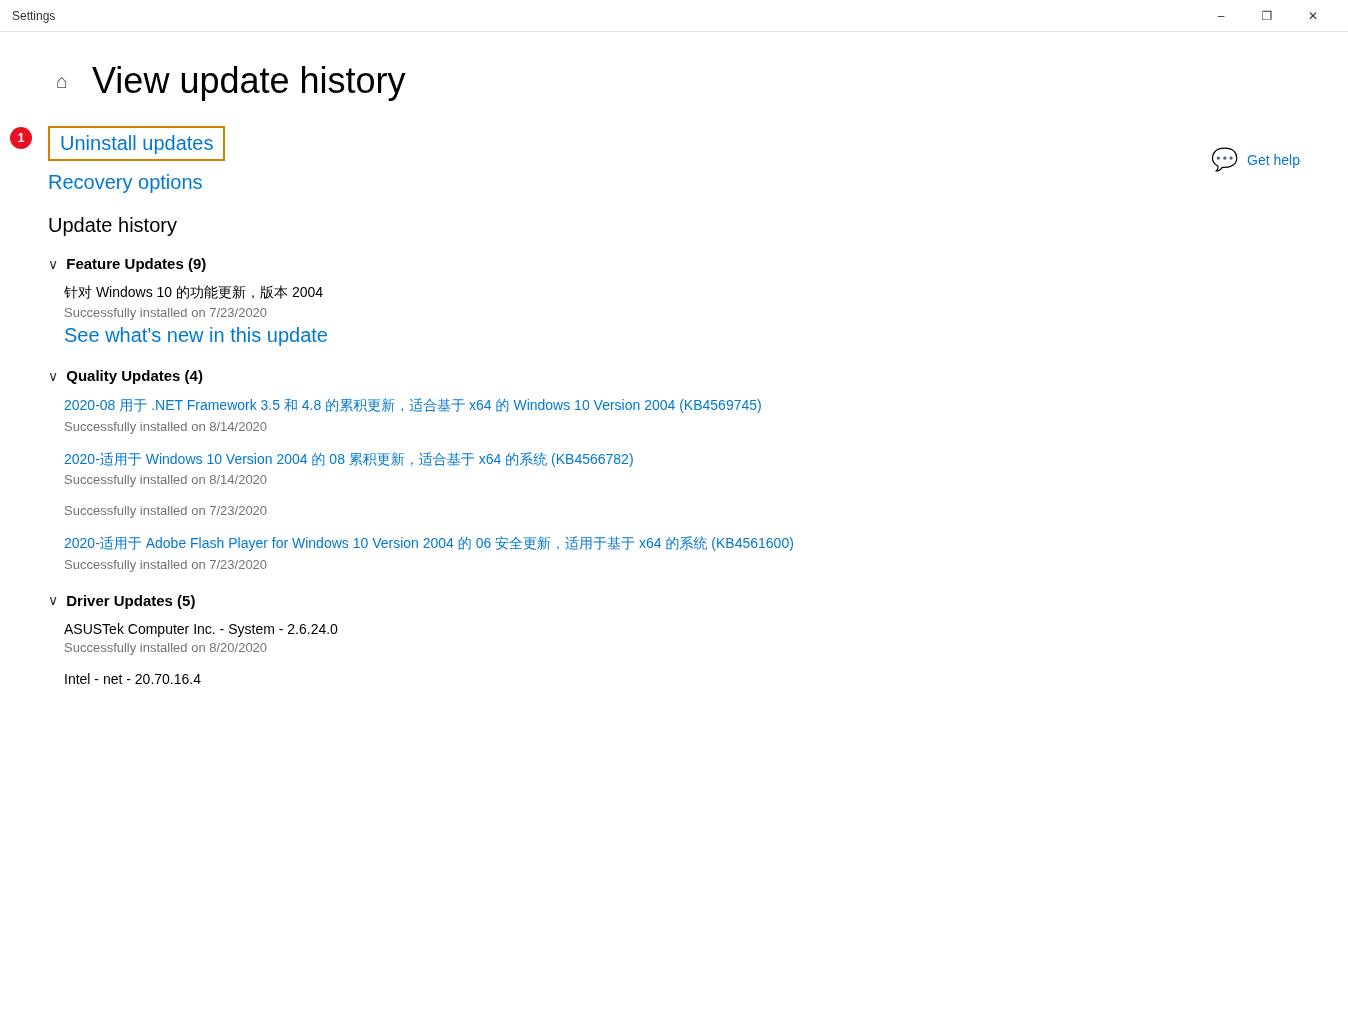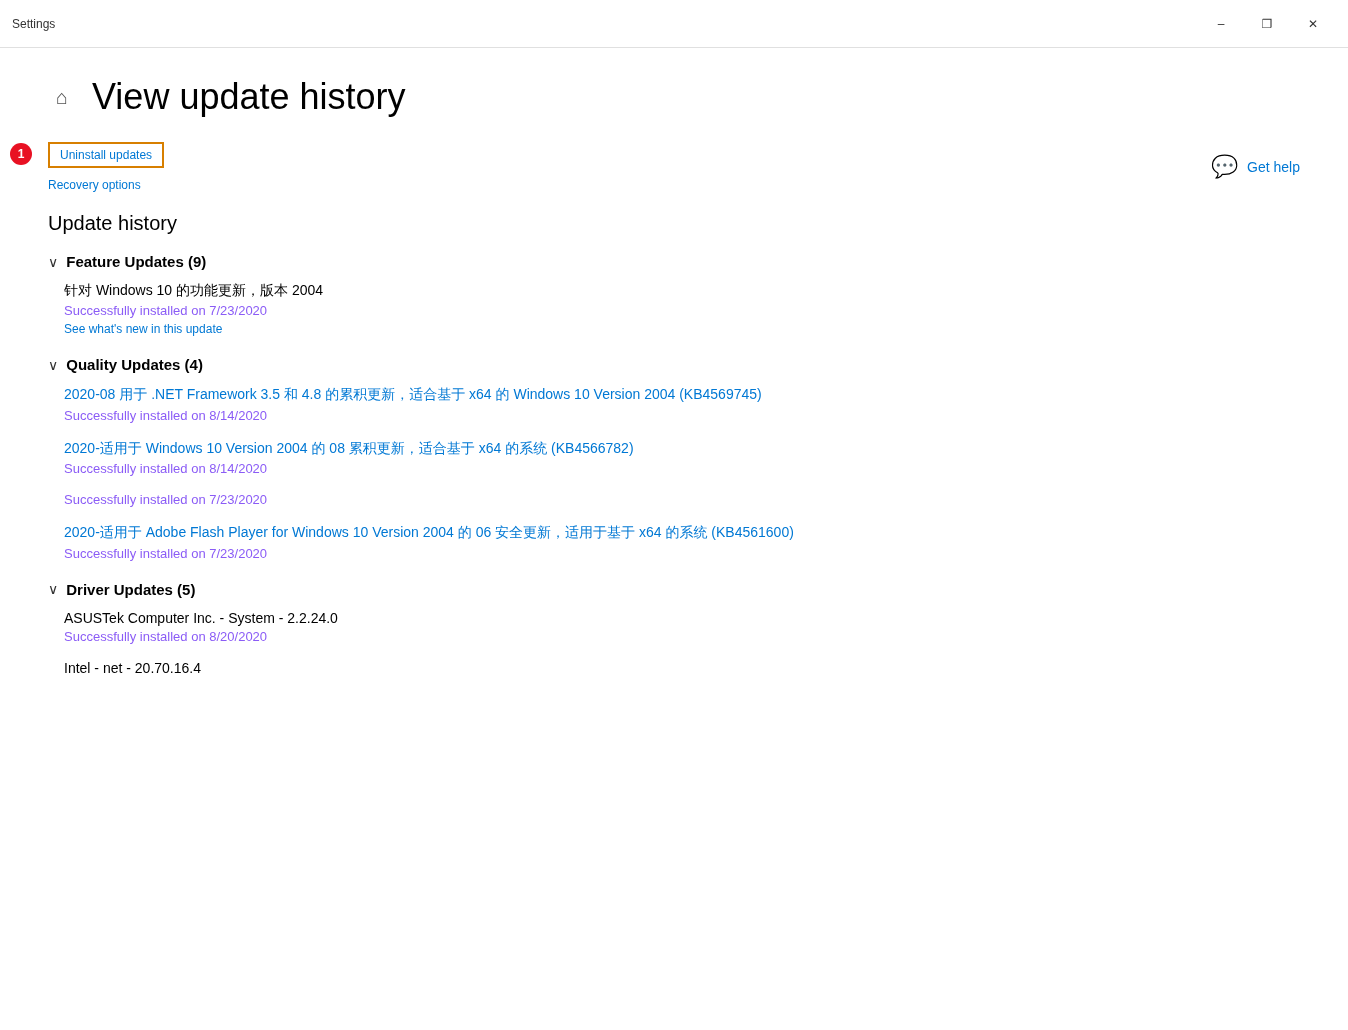--- a/index.html
+++ b/index.html
@@ -10,21 +10,21 @@
       width: 1348px;
       min-height: 1030px;
       overflow: hidden;
     }
 
     
     .titlebar {
       display: flex;
       align-items: center;
       justify-content: space-between;
-      height: 48px;
+      height: 32px;
       padding: 0 12px;
       background: #fff;
       border-bottom: 1px solid #e0e0e0;
     }
     .titlebar-left {
       display: flex;
       align-items: center;
       gap: 10px;
     }
     .titlebar-title {
@@ -103,21 +103,21 @@
       justify-content: space-between;
       margin-bottom: 12px;
     }
     .links-left {
       display: flex;
       flex-direction: column;
       gap: 10px;
     }
     .link-btn {
       color: #0078d4;
-      font-size: 12px;
+      font-size: 20px;
       cursor: pointer;
       text-decoration: none;
       display: inline-block;
     }
     .link-btn.bordered {
       border: 2px solid #d77f00;
       padding: 4px 10px;
       color: #0078d4;
     }
 
@@ -174,21 +174,21 @@
       color: #0078d4;
       font-size: 14px;
       cursor: pointer;
       text-decoration: none;
       display: block;
       margin-bottom: 3px;
       line-height: 1.4;
     }
     .update-item-status {
       font-size: 13px;
-      color: #8b5cf6;
+      color: #737373;
       margin-left: 0;
     }
     .update-item-plain {
       font-size: 14px;
       color: #000;
       margin-bottom: 3px;
     }
 
     .section-gap {
       margin-bottom: 20px;
@@ -264,21 +264,21 @@
           <a class="update-item-link" href="#">2020-适用于 Adobe Flash Player for Windows 10 Version 2004 的 06 安全更新，适用于基于 x64 的系统 (KB4561600)</a>
           <div class="update-item-status">Successfully installed on 7/23/2020</div>
         </div>
       </div>
       <div class="update-section section-gap">
         <div class="section-header">
           <span class="chevron-icon">∨</span>
           <span class="section-title">Driver Updates (5)</span>
         </div>
         <div class="update-item">
-          <div class="update-item-plain">ASUSTek Computer Inc. - System - 2.2.24.0</div>
+          <div class="update-item-plain">ASUSTek Computer Inc. - System - 2.6.24.0</div>
           <div class="update-item-status">Successfully installed on 8/20/2020</div>
         </div>
         <div class="update-item">
           <div class="update-item-plain">Intel - net - 20.70.16.4</div>
         </div>
       </div>
     </div>
 
 </div>
 

